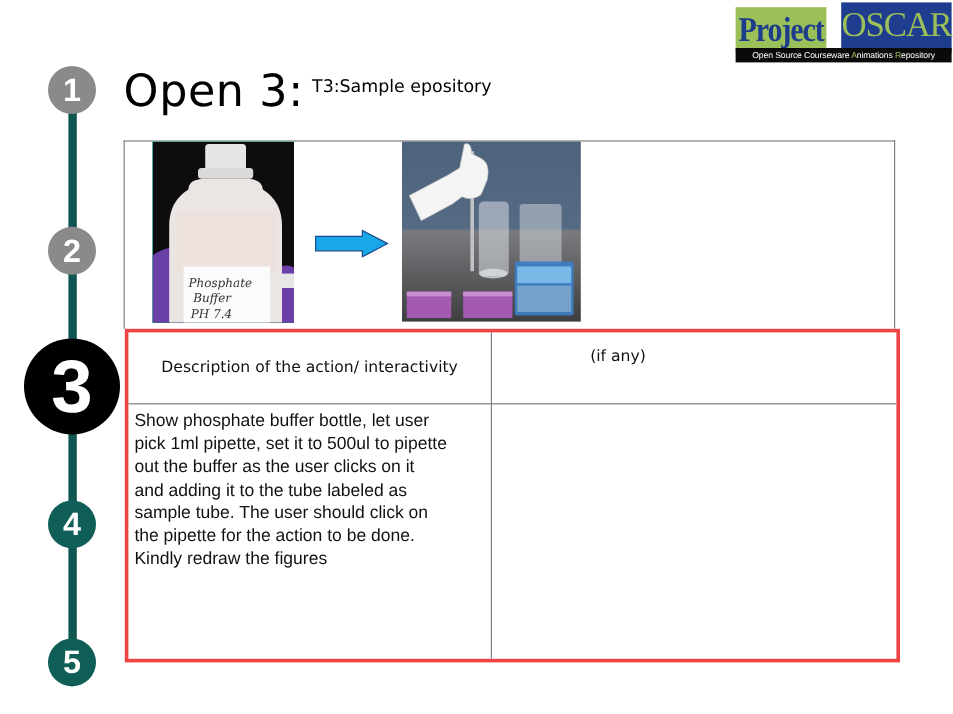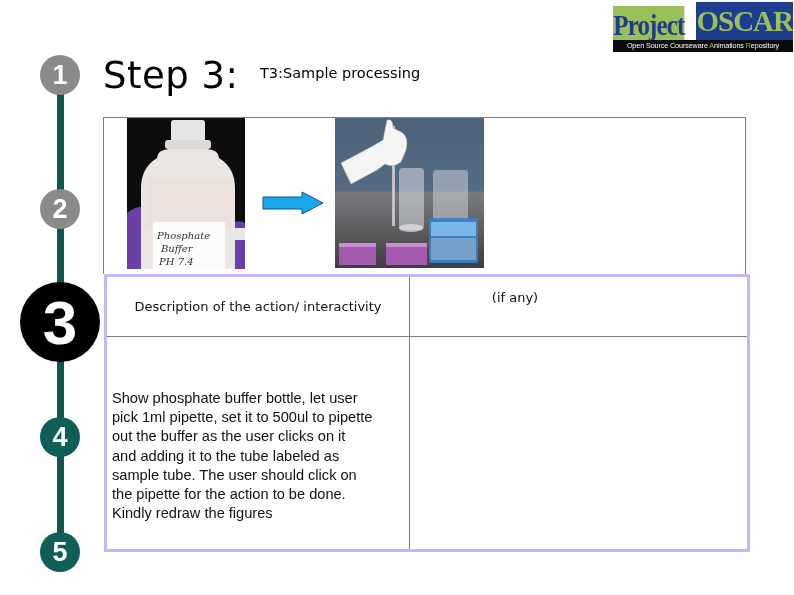--- a/index.html
+++ b/index.html
@@ -9,21 +9,21 @@
   }
   .abs { position: absolute; }
 
   
   .logo { left: 613px; top: 2px; width: 180px; height: 50px; }
   .logo-top { position: absolute; left: 0; top: 4px; width: 180px; height: 38px; display: flex; align-items: flex-end; }
   .logo-project { width: 92px; height: 38px; background: #9bbf59; color: #1d3d8c;
     font-family: "Liberation Serif", serif; font-weight: bold; font-size: 29px;
     line-height: 38px; text-align: center; letter-spacing: -1px; transform: scaleX(0.86); transform-origin: left; width: 107px; }
   .logo-oscar { flex: 1; height: 42px; background: #1f3d8f; color: #9bbf59;
-    font-family: "Liberation Serif", serif; font-weight: bold; font-size: 29px;
+    font-family: "Liberation Serif", serif; font-weight: normal; font-size: 29px;
     line-height: 38px; text-align: center; letter-spacing: -1px; }
   .logo-tag { position: absolute; left: 0; top: 38px; width: 180px; height: 12px; background: #0a0a0a;
     color: #ffffff; font-family: "Liberation Sans", sans-serif; font-size: 7.2px; line-height: 12px;
     white-space: nowrap; text-align: center; letter-spacing: -0.1px; }
   .logo-tag .hl { color: #9bbf59; }
 
   
   .timeline-line { left: 57px; top: 80px; width: 7px; height: 470px; background: #0f5650; }
   .step-circle { position: absolute; border-radius: 50%; color: #fff; font-family: "Liberation Sans", sans-serif;
     font-weight: bold; display: flex; align-items: center; justify-content: center; }
@@ -37,27 +37,27 @@
   .step-sub { left: 260px; top: 63px; font-family: "DejaVu Sans", sans-serif; font-size: 14.5px; line-height: 20px; }
 
   
   .img-box { left: 103px; top: 117px; width: 641px; height: 156px; border: 1px solid #808080; border-bottom: none; }
   .photo-bottle { left: 127px; top: 118px; width: 118px; height: 151px; background: #14b8a6; overflow: hidden; }
   .photo-lab { left: 335px; top: 118px; width: 149px; height: 150px; overflow: hidden;
     background: linear-gradient(#4d627b 0%, #556a83 48%, #7a7b7e 50%, #3e3e40 100%); }
   .arrow { left: 262px; top: 191px; }
 
   
-  .table { left: 104px; top: 274px; width: 640px; height: 272px; border: 3px solid #c4b5fd; border-top-width: 3px; background: #fff; }
+  .table { left: 104px; top: 274px; width: 640px; height: 272px; border: 3px solid #ef4444; border-top-width: 3px; background: #fff; }
   .col-divider { position: absolute; left: 302px; top: 0; width: 1px; height: 100%; background: #7f7f7f; }
   .row-divider { position: absolute; left: 0; top: 59px; width: 100%; height: 1px; background: #7f7f7f; }
   .th { position: absolute; font-family: "DejaVu Sans", sans-serif; font-size: 13px; color: #111; text-align: center; line-height: 18px; }
   .th-desc { left: 0; top: 21px; width: 302px; }
   .th-audio { left: 303px; top: 12px; width: 210px; }
-  .td { position: absolute; font-family: "Liberation Sans", sans-serif; font-size: 14.6px; line-height: 19.2px; color: #111; white-space: pre-line; margin-top: 47px; }
+  .td { position: absolute; font-family: "Liberation Sans", sans-serif; font-size: 14.6px; line-height: 19.2px; color: #111; white-space: pre-line; }
   .td-desc { left: 5px; top: 65px; width: 296px; }
   .td-audio { left: 309px; top: 65px; width: 200px; }
 </style>
 </head>
 <body>
 
 <div class="abs logo">
   <div class="logo-top">
     <div class="logo-project">Project</div>
     <div class="logo-oscar">OSCAR</div>
@@ -75,22 +75,22 @@
 <div class="step-circle c-big" style="left:20px; top:282px;">
     <span>3</span>
   </div>
 <div class="step-circle c-small c-teal" style="left:40px; top:417px;">
     <span>4</span>
   </div>
 <div class="step-circle c-small c-teal" style="left:40px; top:532px;">
     <span>5</span>
   </div>
 
-<div class="abs step-title">Step 3:</div>
-<div class="abs step-sub">T3:Sample processing</div>
+<div class="abs step-title">Open 3:</div>
+<div class="abs step-sub">T3:Sample epository</div>
 
 <div class="abs img-box"></div>
 
 <div class="abs photo-bottle">
   <svg width="118" height="151" viewBox="0 0 118 151">
     <rect x="0" y="0" width="118" height="151" fill="#0d0d10"></rect>
     <path d="M0 95 Q20 80 30 100 L30 151 L0 151 Z" fill="#6a3fa6"></path>
     <path d="M95 110 Q110 100 118 105 L118 151 L95 151 Z" fill="#6b3ea8"></path>
     <rect x="108" y="110" width="10" height="12" fill="#e6e6e6"></rect>
     <rect x="44" y="2" width="34" height="22" rx="3" fill="#e8e6e4"></rect>

